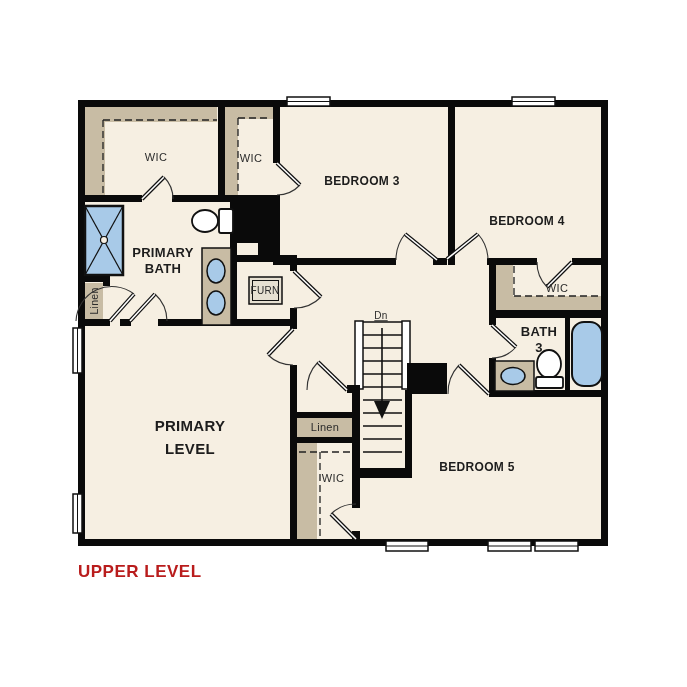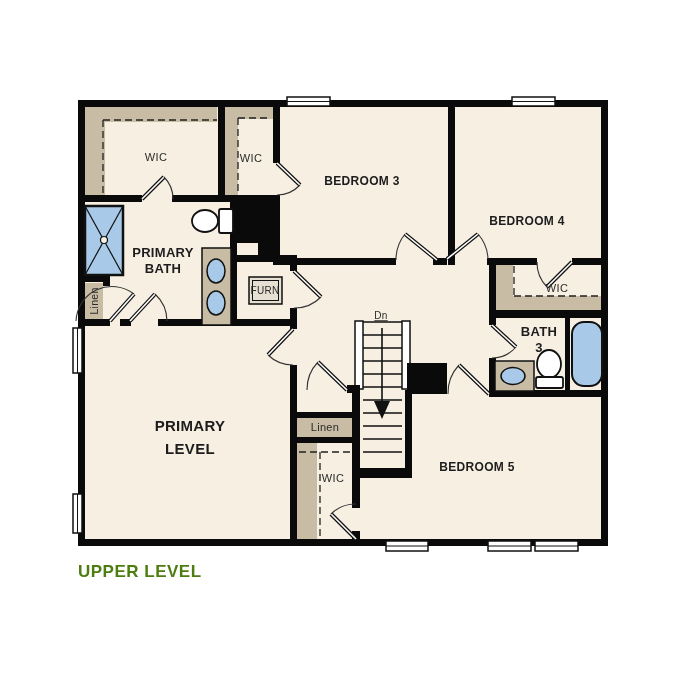--- a/index.html
+++ b/index.html
@@ -8,21 +8,21 @@
   #plan-svg{position:absolute;left:0;top:0;}
   .lbl{position:absolute;transform:translate(-50%,-50%);color:#1d1d1d;white-space:nowrap;
        text-align:center;letter-spacing:.3px;line-height:1.15;}
   .room{font-weight:bold;font-size:12px;text-align:center;}
   .room-lg{font-weight:bold;font-size:15px;line-height:1.55;}
   .room-md{font-weight:bold;font-size:13px;line-height:1.25;}
   .sm{font-size:11px;color:#2b2b2b;font-weight:normal;}
   .xs{font-size:10px;color:#2b2b2b;font-weight:normal;}
   .rot{transform:translate(-50%,-50%) rotate(-90deg);}
   #plan-title{position:absolute;left:78px;top:562px;font-weight:bold;font-size:17px;
-              color:#4d7c0f;letter-spacing:.5px;}
+              color:#b91c1c;letter-spacing:.5px;}
 </style>
 </head>
 <body>
 
 <div id="stage">
 
 <svg id="plan-svg" width="687" height="687" viewBox="0 0 687 687">
 
   <rect x="85" y="107" width="516" height="432" fill="#f6efe2"></rect>
 

